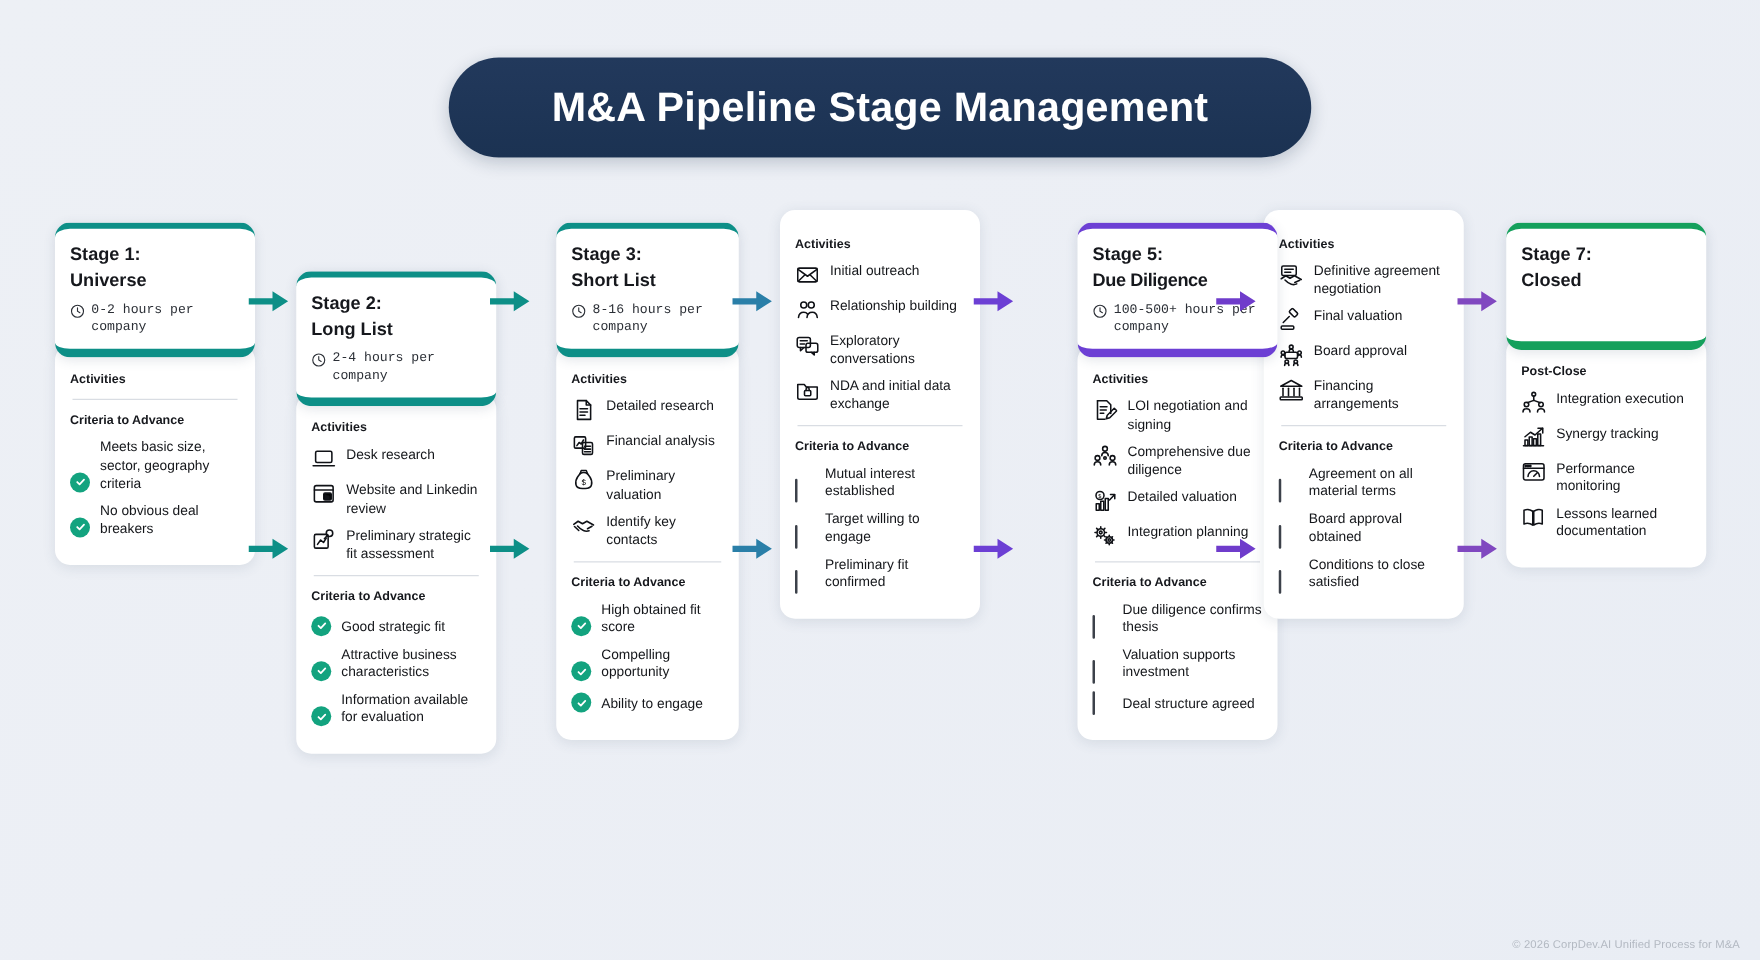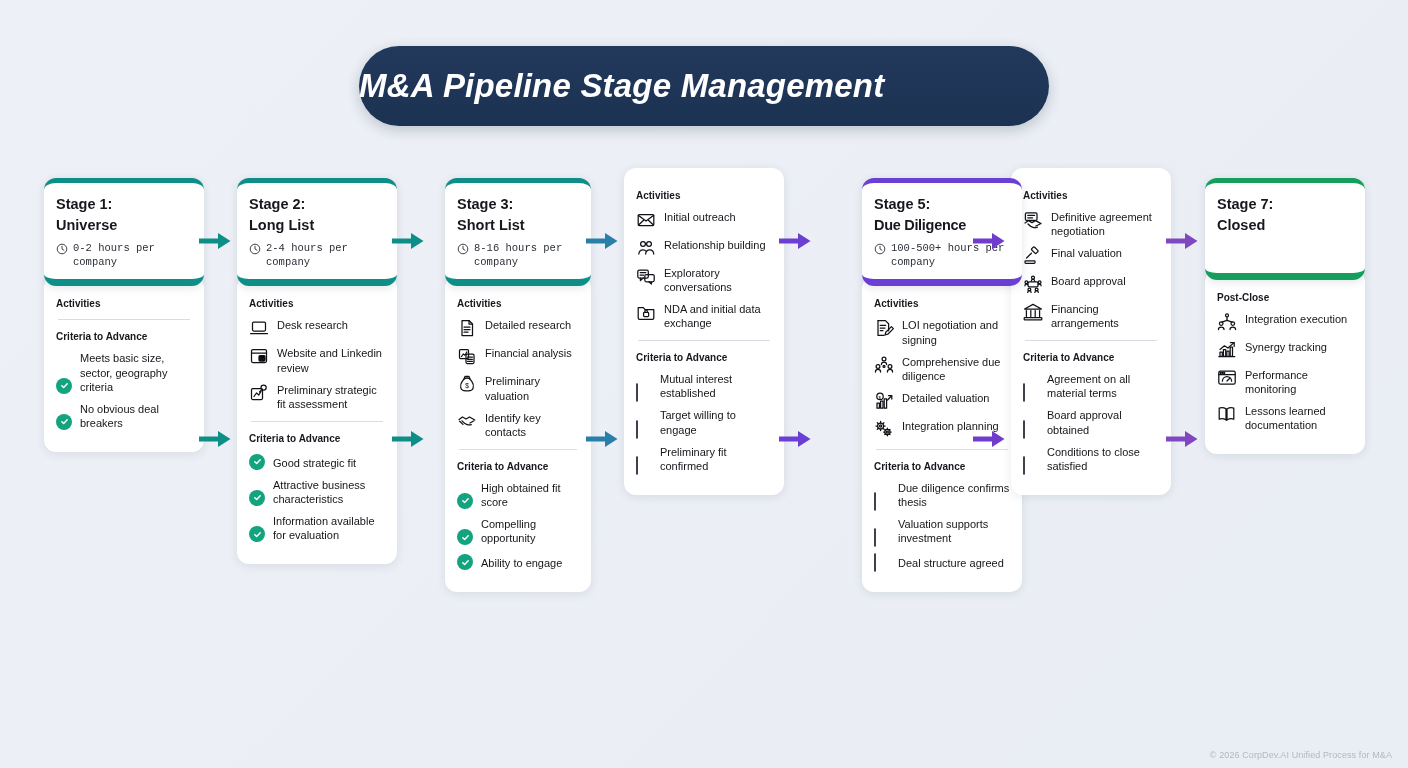--- a/index.html
+++ b/index.html
@@ -15,23 +15,22 @@
   }
 
   
   #title-bar {
     position: absolute;
     left: 359px; top: 46px;
     width: 690px; height: 80px;
     background: #1e3a5f;
     background: linear-gradient(180deg,#22395c 0%,#1b3252 100%);
     border-radius: 40px;
-    display: flex; align-items: center; 
+    display: flex; align-items: center; justify-content: center;
     box-shadow: 0 4px 14px rgba(20,40,70,.22);
-    font-style: italic;
   }
   #title-bar .txt {
     color: #ffffff;
     font-size: 33px;
     font-weight: bold;
     letter-spacing: .2px;
     white-space: nowrap;
   }
 
   
@@ -187,21 +186,21 @@
             <span class="chk-circle">
               <svg width="9" height="9" viewBox="0 0 12 12" fill="none" stroke="#fff" stroke-width="1.9" stroke-linecap="round" stroke-linejoin="round">
                 <path d="M2.4 6.2 L4.9 8.7 L9.6 3.6"></path>
               </svg>
             </span>
           </span>
           <span class="label">No obvious deal breakers</span>
         </div>
       </div>
     </div>
-    <div class="stage" style="left: 237px; --accent: #0d8f87;">
+    <div class="stage" style="left: 237px; margin-top: 39px; --accent: #0d8f87;">
       <div class="stage-head">
         <span class="stage-num">Stage 2:</span>
         <span class="stage-name">Long List</span>
         <div class="duration">
           <span class="clock"><svg width="12" height="12" viewBox="0 0 20 20" fill="none" stroke="#2b2f36" stroke-width="1.5">
               <circle cx="10" cy="10" r="8"></circle>
               <path d="M10 5.4 V10 L13.2 12" stroke-linecap="round"></path>
             </svg></span>
           <span>2-4 hours per company</span>
         </div>

